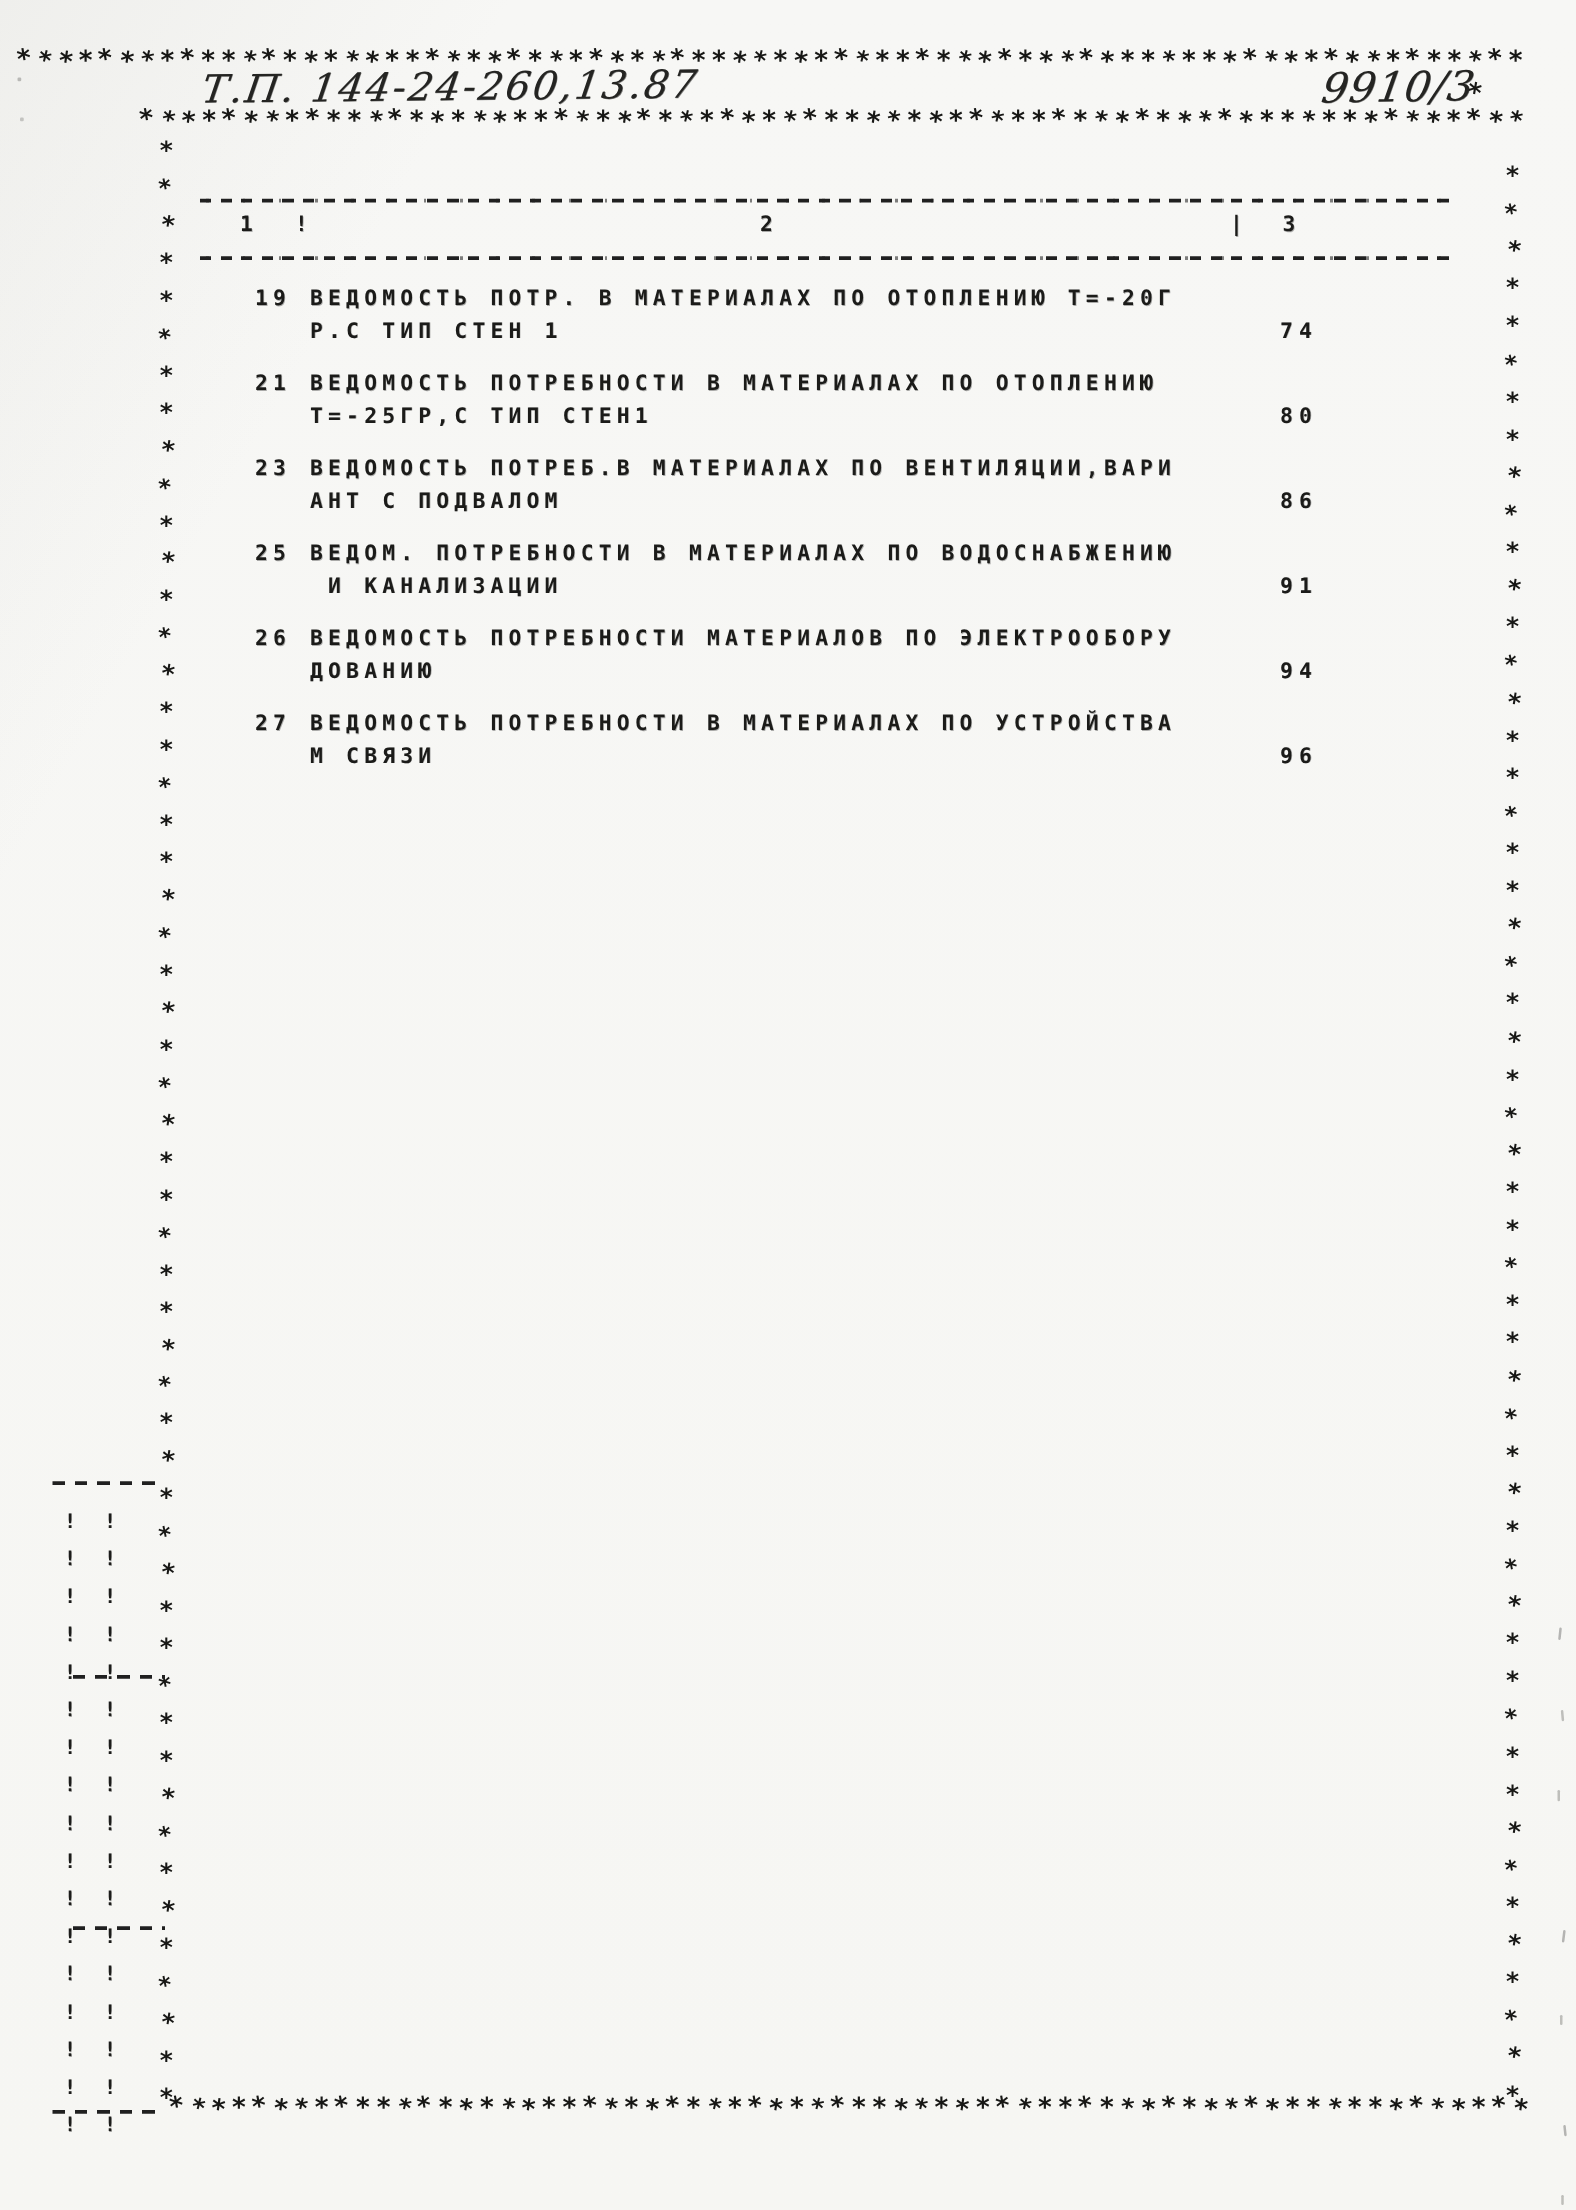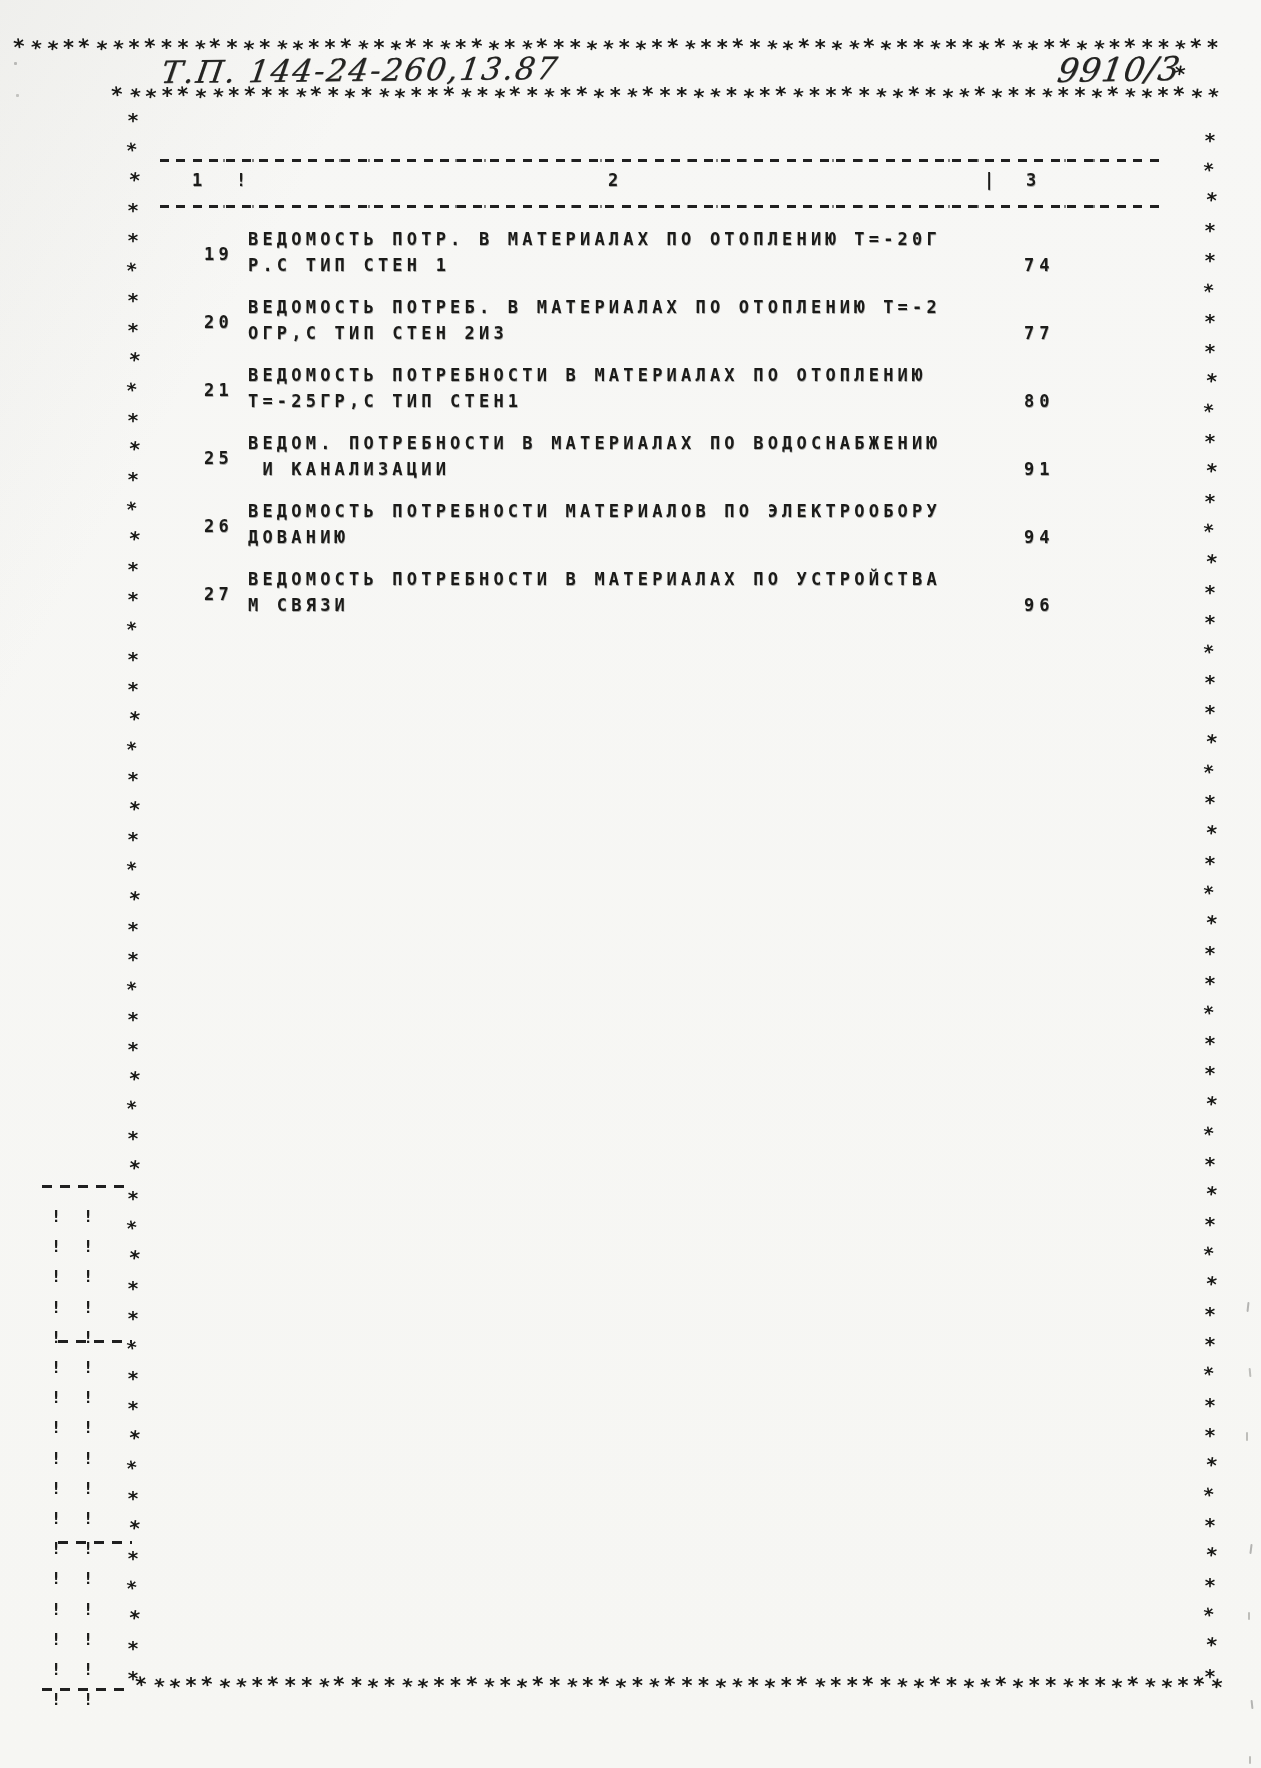--- a/index.html
+++ b/index.html
@@ -44,21 +44,21 @@
   #dash1{left:160px;top:159px;width:1000px;}
   #dash2{left:160px;top:205px;width:1000px;}
   
   .tw{font-family:"DejaVu Sans Mono", monospace;font-weight:bold;font-size:17px;
     letter-spacing:4.2px;color:#1b1b19;text-shadow:.5px .5px 0 rgba(25,25,25,.35);}
   .thead{position:absolute;left:160px;top:170px;width:1000px;height:26px;}
   .thead span{position:absolute;top:0;}
   .h-c1{left:32px;} .h-s1{left:76px;} .h-c2{left:448px;} .h-s2{left:824px;} .h-c3{left:866px;}
   #entries{position:absolute;left:160px;top:226px;width:1010px;}
   .entry{position:relative;margin-bottom:16px;padding-left:88px;line-height:26px;min-height:26px;}
-  .e-num{position:absolute;left:44px;top:0;margin-top:15px;}
+  .e-num{position:absolute;left:44px;top:0;}
   .e-text{display:block;white-space:pre;}
   .e-page{position:absolute;left:864px;bottom:0;letter-spacing:5px;}
   
   .frag-dash{position:absolute;height:3px;
     background:repeating-linear-gradient(90deg,#202020 0 10px,transparent 10px 18px);}
   #frag-h1{left:42px;top:1185px;width:88px;}
   #frag-h2{left:58px;top:1340px;width:74px;}
   #frag-h3{left:58px;top:1541px;width:74px;}
   #bottom-dashes{left:42px;top:1688px;width:90px;}
   .tick-col{position:absolute;top:1202px;white-space:pre-line;line-height:30.2px;
@@ -411,35 +411,35 @@
   <div class="dash-line" id="dash2"></div>
 
   <div id="entries" class="tw">
     <div class="entry">
       <span class="e-num">19</span>
       <span class="e-text">ВЕДОМОСТЬ ПОТР. В МАТЕРИАЛАХ ПО ОТОПЛЕНИЮ Т=-20Г
 Р.С ТИП СТЕН 1</span>
       <span class="e-page">74</span>
     </div>
 
-    <div class="entry">
-      <span class="e-num">20</span>
-      <span class="e-text">ВЕДОМОСТЬ ПОТРЕБ. В МАТЕРИАЛАХ ПО ОТОПЛЕНИЮ Т=-2
-ОГР,С ТИП СТЕН 2И3</span>
-      <span class="e-page">77</span>
-    </div>
 
     <div class="entry">
       <span class="e-num">21</span>
       <span class="e-text">ВЕДОМОСТЬ ПОТРЕБНОСТИ В МАТЕРИАЛАХ ПО ОТОПЛЕНИЮ
 Т=-25ГР,С ТИП СТЕН1</span>
       <span class="e-page">80</span>
     </div>
 
 
+    <div class="entry">
+      <span class="e-num">23</span>
+      <span class="e-text">ВЕДОМОСТЬ ПОТРЕБ.В МАТЕРИАЛАХ ПО ВЕНТИЛЯЦИИ,ВАРИ
+АНТ С ПОДВАЛОМ</span>
+      <span class="e-page">86</span>
+    </div>
 
 
     <div class="entry">
       <span class="e-num">25</span>
       <span class="e-text">ВЕДОМ. ПОТРЕБНОСТИ В МАТЕРИАЛАХ ПО ВОДОСНАБЖЕНИЮ
  И КАНАЛИЗАЦИИ</span>
       <span class="e-page">91</span>
     </div>
 
     <div class="entry">

